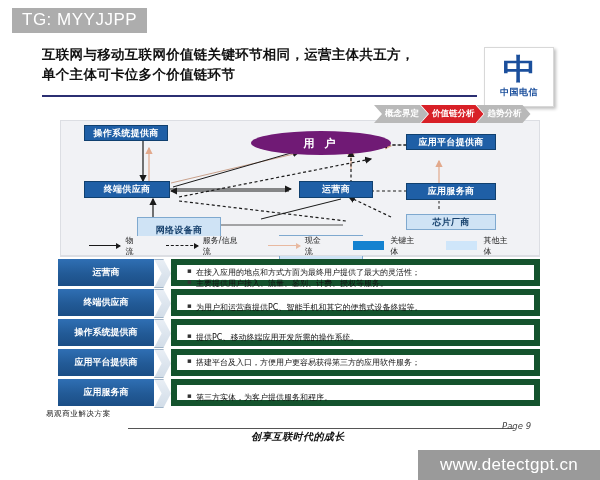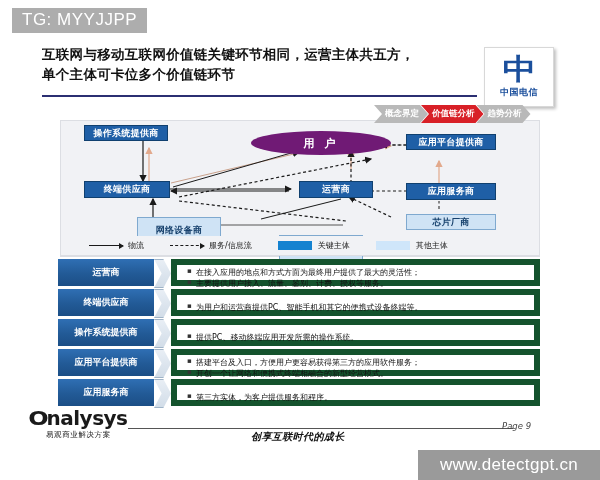--- a/index.html
+++ b/index.html
@@ -452,20 +452,24 @@
   <div class="legend-row">
     <div class="lg-item">
       <span class="lg-line solid"></span>
       <span>物流</span>
     </div>
     <div class="lg-item">
       <span class="lg-line dashed"></span>
       <span>服务/信息流</span>
     </div>
     <div class="lg-item">
+      <span class="lg-line cash"></span>
+      <span>现金流</span>
+    </div>
+    <div class="lg-item">
       <span class="lg-swatch key"></span>
       <span>关键主体</span>
     </div>
     <div class="lg-item">
       <span class="lg-swatch other"></span>
       <span>其他主体</span>
     </div>
   </div>
 </div>
 
@@ -494,36 +498,32 @@
     <div class="body">
       <div class="bul">提供PC、移动终端应用开发所需的操作系统。</div>
     </div>
   </div>
 
   <div class="drow">
     <div class="tag">应用平台提供商</div>
     <div class="arrow"></div>
     <div class="body">
       <div class="bul">搭建平台及入口，方便用户更容易获得第三方的应用软件服务；</div>
-      <div class="bul">开创一个让网络和便携式终端相融合的新型经营模式。</div>
     </div>
   </div>
 
   <div class="drow single">
     <div class="tag">应用服务商</div>
     <div class="arrow"></div>
     <div class="body">
       <div class="bul">第三方实体，为客户提供服务和程序。</div>
     </div>
   </div>
 
 </div>
 
 <div class="logo-analysys">
-  <div class="logo-word">
-    <span class="swoosh">О</span><span>nalysys</span>
-  </div>
   <div class="logo-sub">易观商业解决方案</div>
 </div>
 <div class="footer-rule"></div>
 <div class="footer-slogan">创享互联时代的成长</div>
 <div class="page-num">Page 9</div>
 <div class="watermark">www.detectgpt.cn</div>
 
 </body></html>

